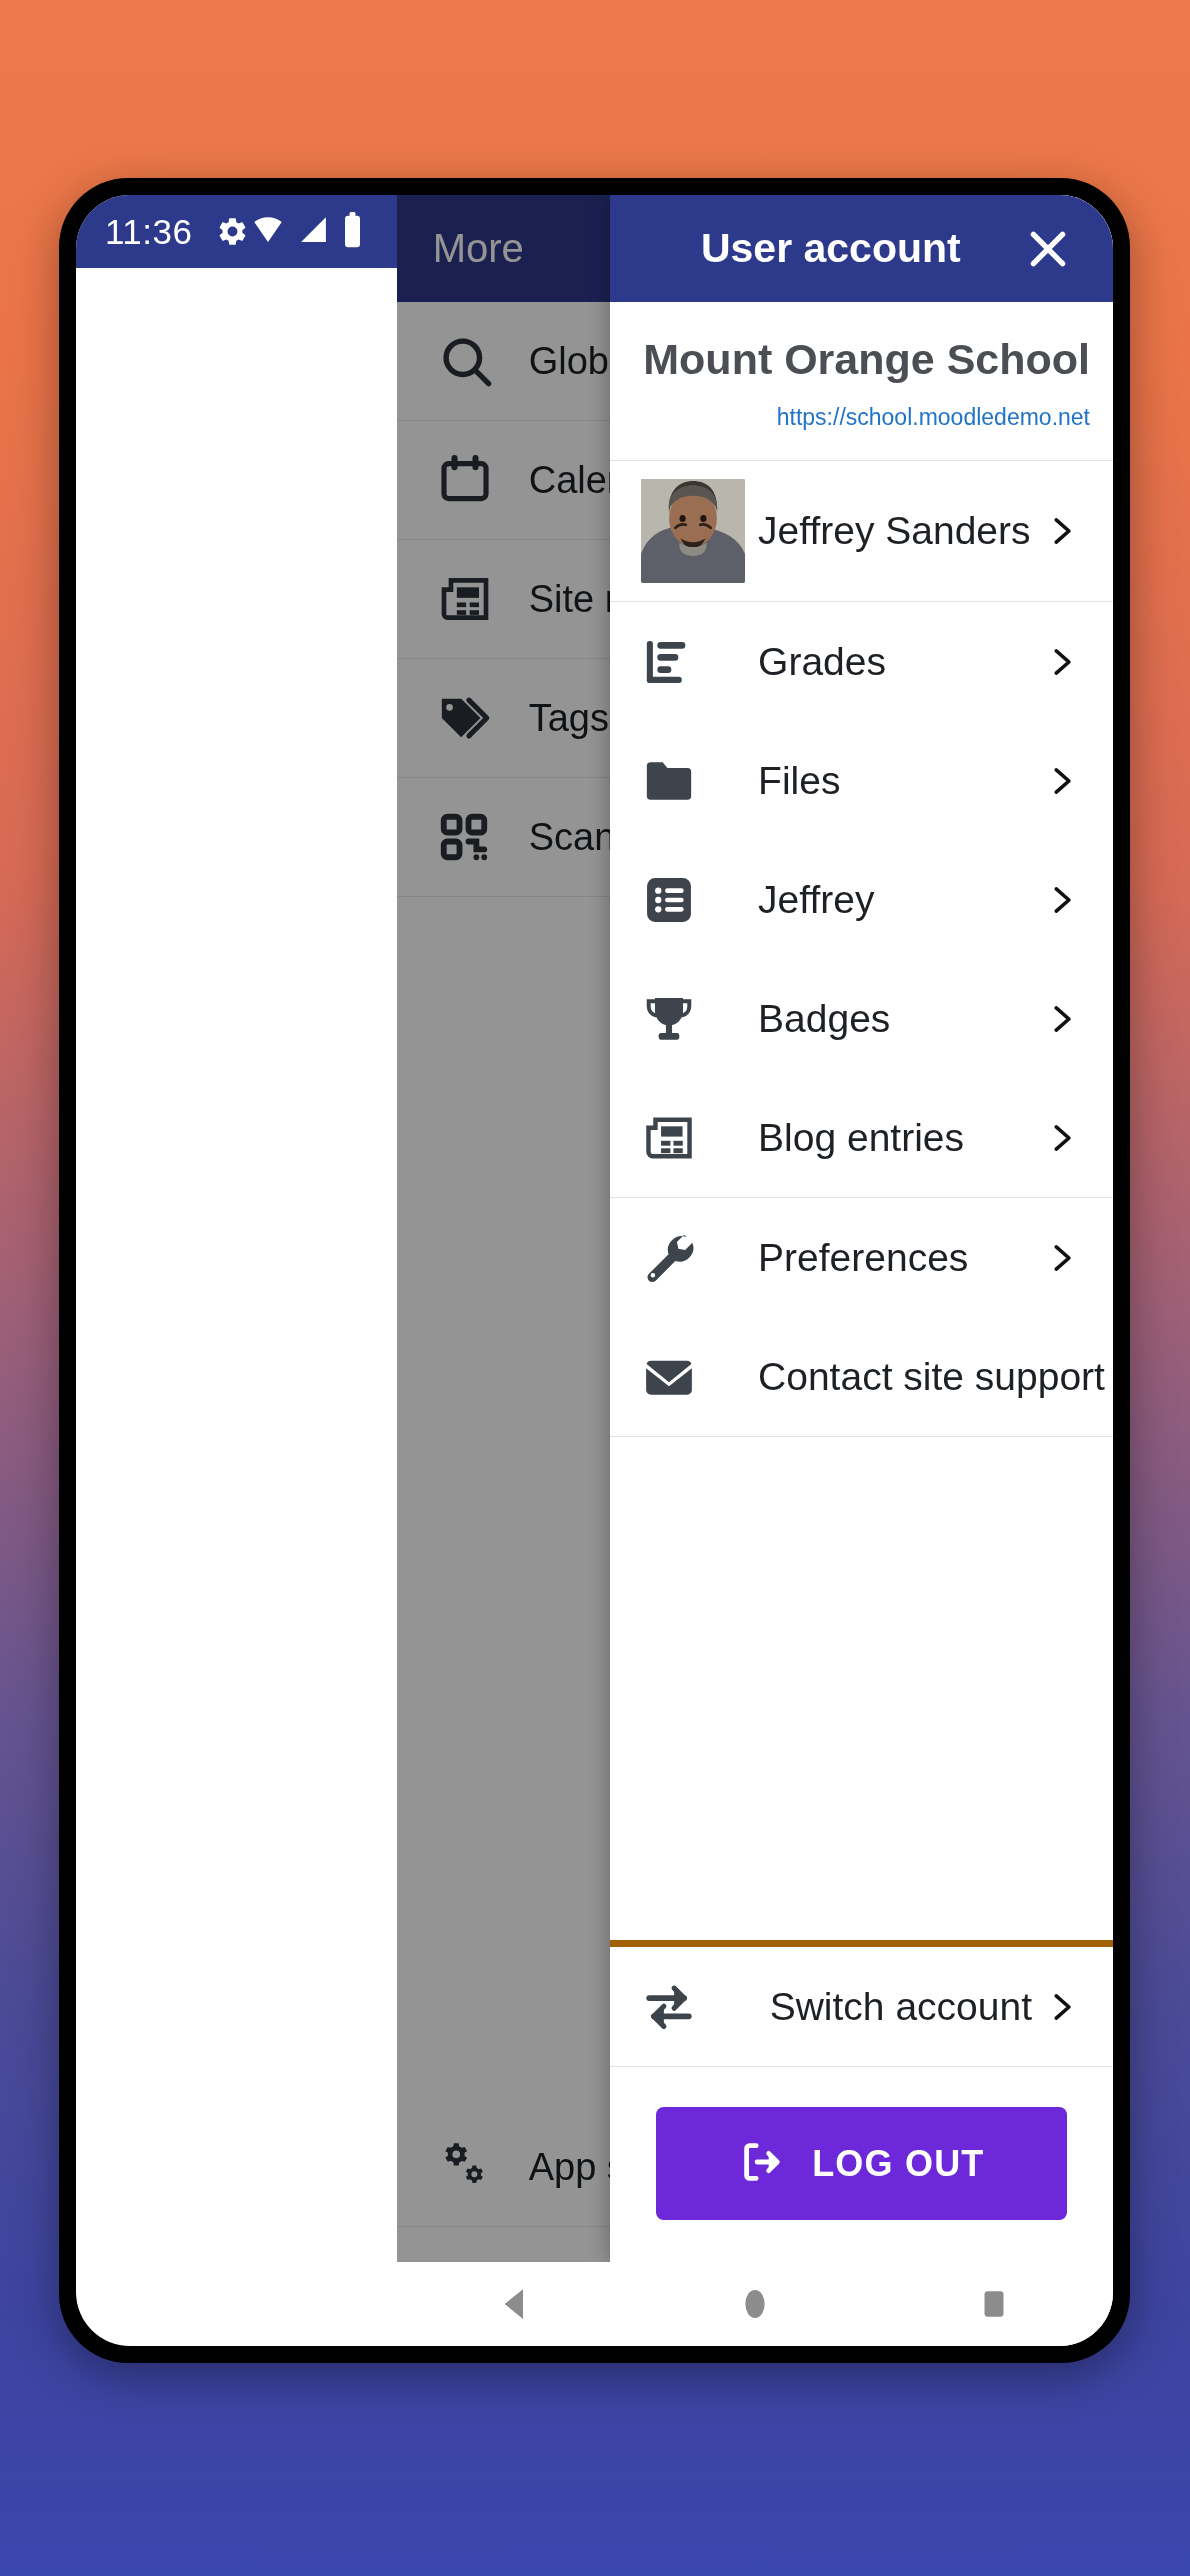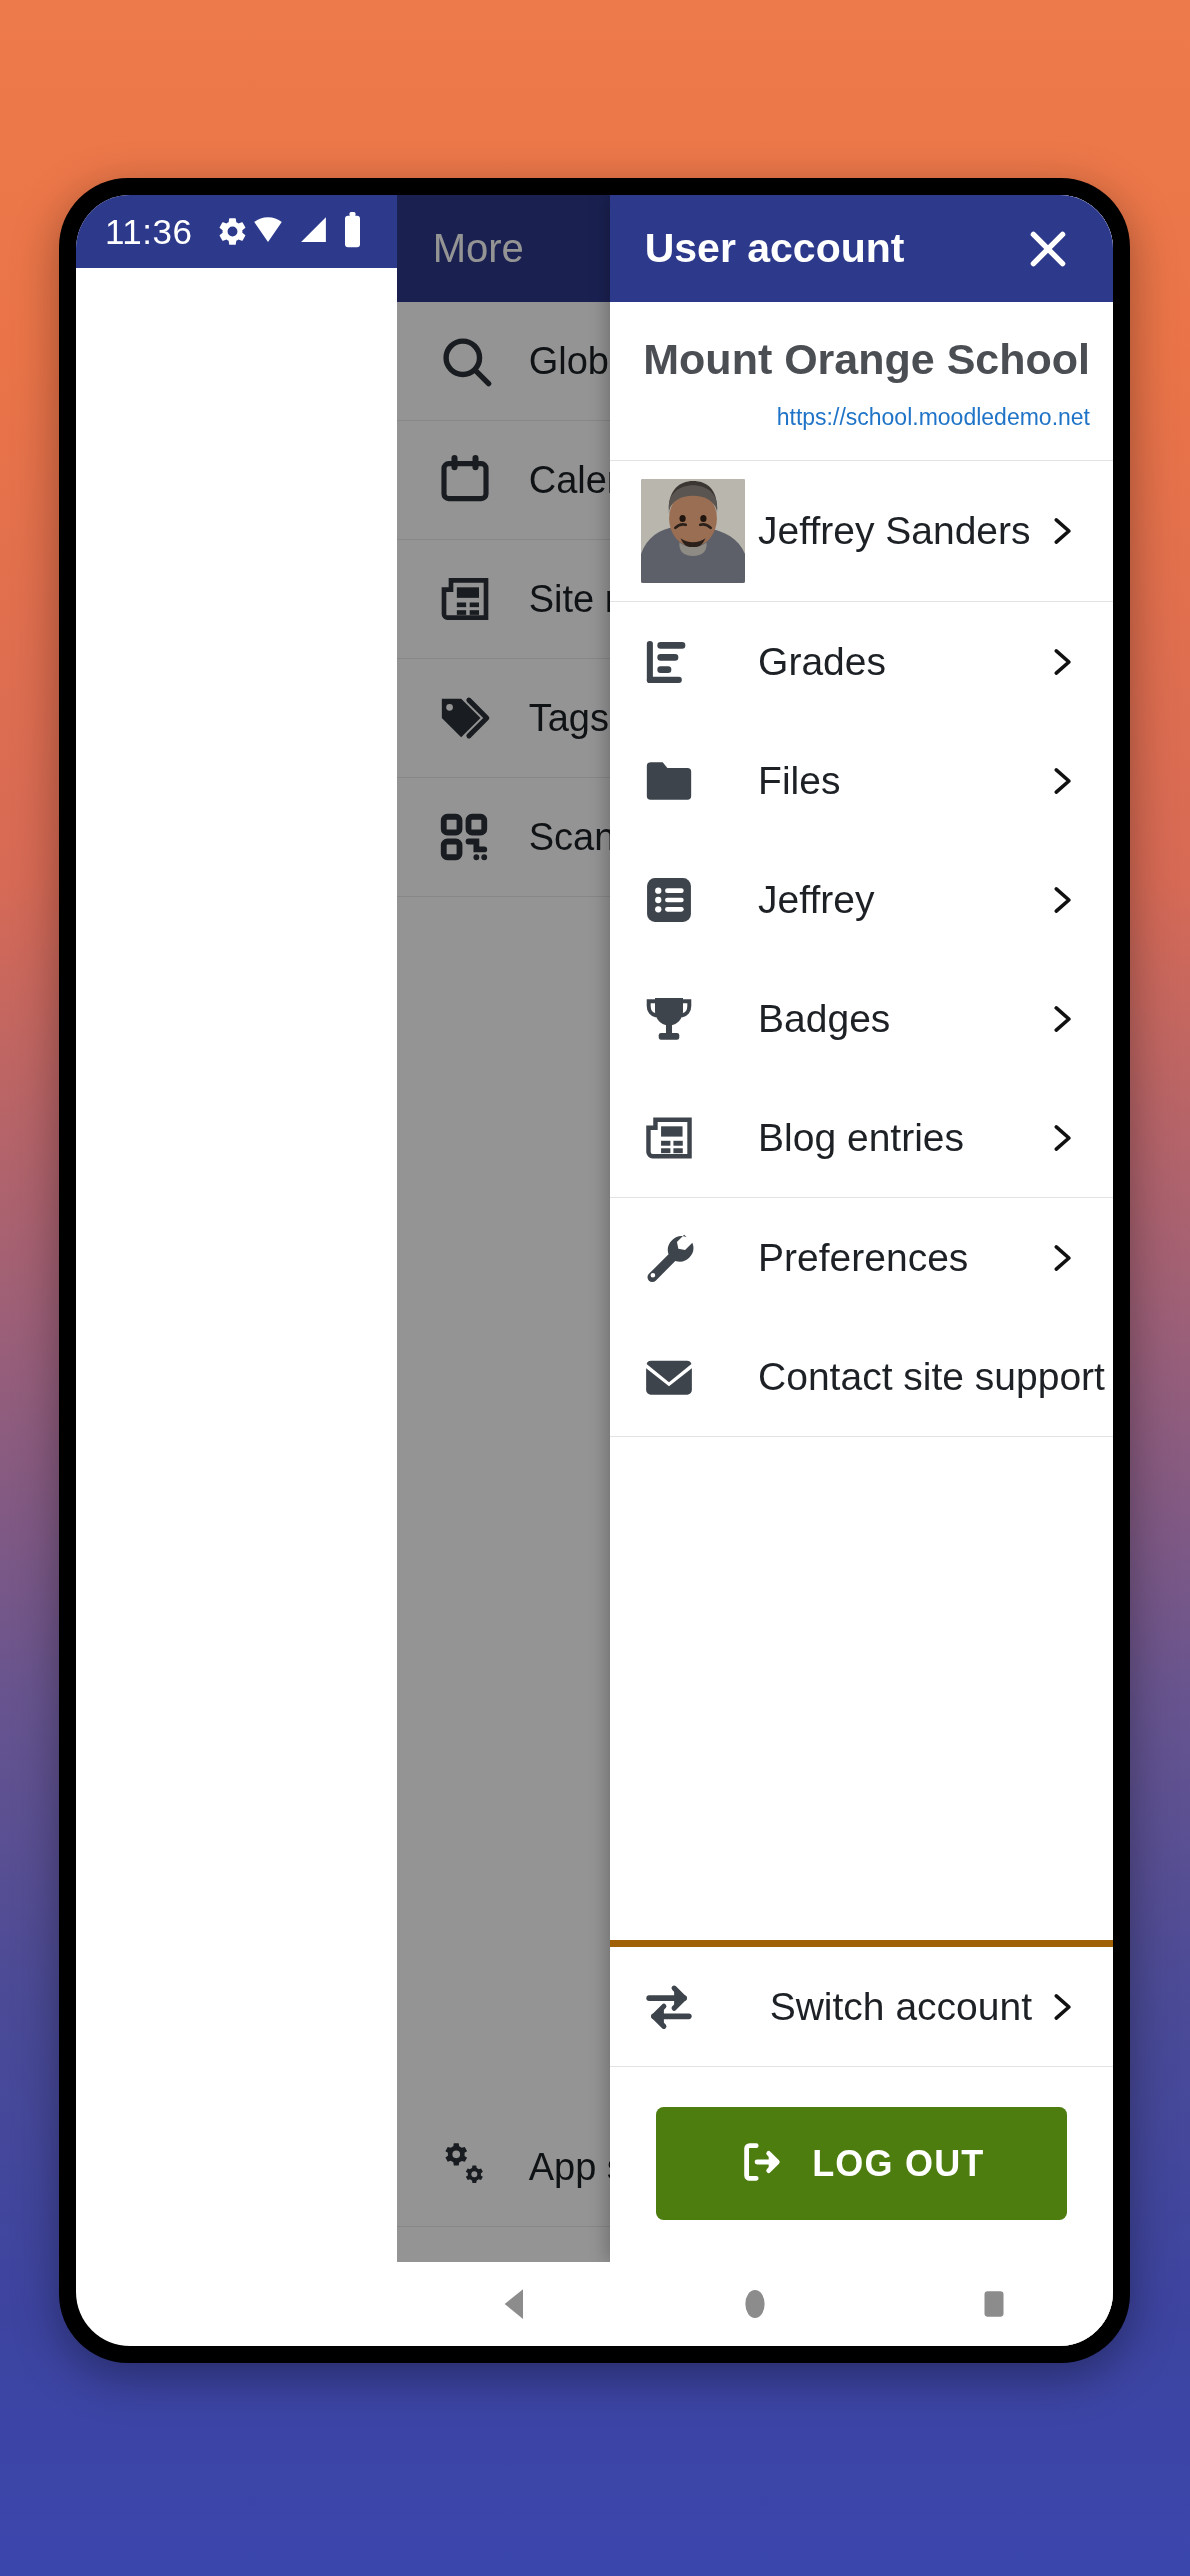--- a/index.html
+++ b/index.html
@@ -98,20 +98,21 @@
     display: flex;
     flex-direction: column;
     box-shadow: -3.8px 0 17px rgba(0,0,0,.25);
   }
   .modal-header {
     flex: 0 0 auto;
     height: 107px;
     background: #2d3a8c;
     display: flex; align-items: center;
     padding: 0 35px 0 35px;
+    text-align: center;
   }
   .modal-title {
     font-size: 41px; font-weight: bold; color: #fff; flex: 1;
   }
   .close-btn {
     width: 61px; height: 61px;
     display: flex; align-items: center; justify-content: center;
     cursor: pointer;
   }
 
@@ -186,21 +187,21 @@
   }
 
   .logout-wrap {
     flex: 0 0 auto;
     padding: 40px 46px 42px;
     background: #fff;
   }
   .logout-btn {
     height: 113px;
     border-radius: 7.7px;
-    background: #4d7c0f;
+    background: #6d28d9;
     color: #fff;
     display: flex; align-items: center; justify-content: center;
     gap: 28px;
     cursor: pointer;
   }
   .logout-text {
     font-size: 36px; font-weight: bold; letter-spacing: 1.2px;
   }
 
   

